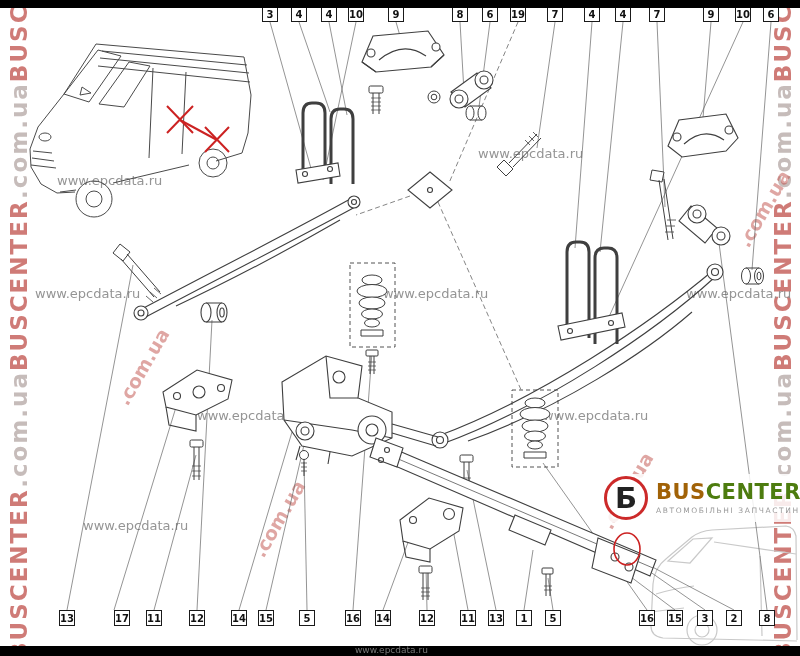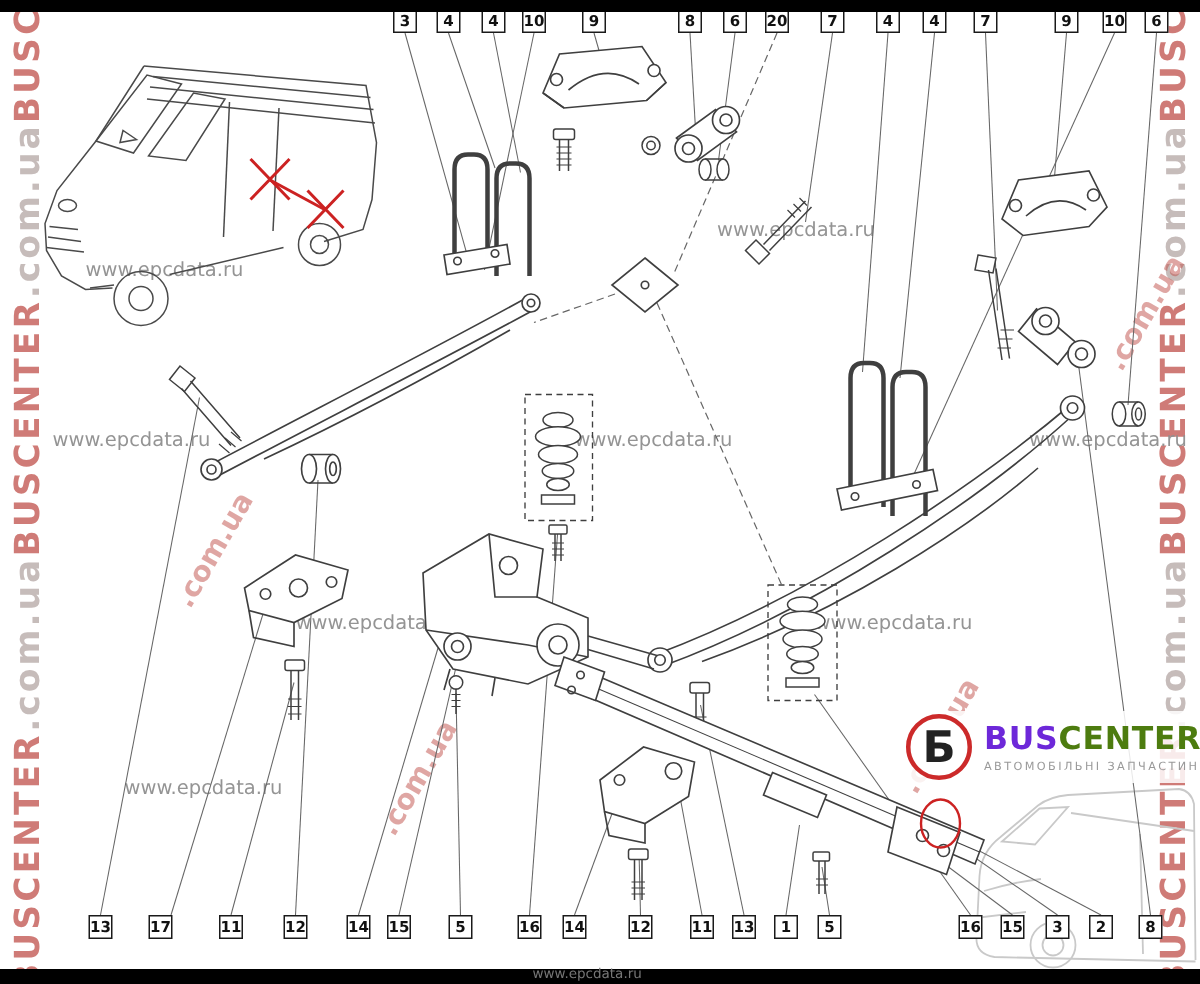--- a/index.html
+++ b/index.html
@@ -20,21 +20,21 @@
   .wm-epc { position:absolute; color:#8f8f8f; font-size:13px; opacity:0.95; white-space:nowrap; }
   svg.diagram { position:absolute; left:0; top:0; z-index:3; }
   #callout-layer { position:absolute; inset:0; z-index:5; }
   .callout { position:absolute; width:16px; height:16px; border:1px solid #1a1a1a; background:#fff;
              font-size:10px; font-weight:bold; color:#111; display:flex; align-items:center; justify-content:center; }
   .logo { position:absolute; left:600px; top:474px; z-index:4; display:flex; align-items:center; gap:8px; background:rgba(255,255,255,0.85); padding:2px 4px; }
   .logo-mark { width:44px; height:44px; border:3px solid #cc2a2a; border-radius:50%;
                display:flex; align-items:center; justify-content:center;
                font-weight:bold; font-size:29px; color:#222; background:#fff; }
   .logo-brand { font-size:21px; font-weight:bold; letter-spacing:0.5px; line-height:1; }
-  .brand-dark { color:#6d28d9; }
+  .brand-dark { color:#a16207; }
   .brand-red { color:#4d7c0f; }
   .logo-tagline { font-size:7.5px; color:#999; letter-spacing:1.6px; margin-top:3px; white-space:nowrap; }
 </style>
 </head>
 <body>
 
 <div class="canvas">
 
   <div class="bar top"></div>
 
@@ -351,30 +351,30 @@
   </svg>
 
   <div id="callout-layer">
       <div class="callout" style="left: 262px; top: 6px;">3</div>
       <div class="callout" style="left: 291px; top: 6px;">4</div>
       <div class="callout" style="left: 321px; top: 6px;">4</div>
       <div class="callout" style="left: 348px; top: 6px;">10</div>
       <div class="callout" style="left: 388px; top: 6px;">9</div>
       <div class="callout" style="left: 452px; top: 6px;">8</div>
       <div class="callout" style="left: 482px; top: 6px;">6</div>
-      <div class="callout" style="left: 510px; top: 6px;">20</div>
+      <div class="callout" style="left: 510px; top: 6px;">19</div>
       <div class="callout" style="left: 547px; top: 6px;">7</div>
       <div class="callout" style="left: 584px; top: 6px;">4</div>
       <div class="callout" style="left: 615px; top: 6px;">4</div>
       <div class="callout" style="left: 649px; top: 6px;">7</div>
       <div class="callout" style="left: 703px; top: 6px;">9</div>
       <div class="callout" style="left: 735px; top: 6px;">10</div>
       <div class="callout" style="left: 763px; top: 6px;">6</div>
       <div class="callout" style="left: 59px; top: 610px;">13</div>
-      <div class="callout" style="left: 99px; top: 610px;">17</div>
+      <div class="callout" style="left: 114px; top: 610px;">17</div>
       <div class="callout" style="left: 146px; top: 610px;">11</div>
       <div class="callout" style="left: 189px; top: 610px;">12</div>
       <div class="callout" style="left: 231px; top: 610px;">14</div>
       <div class="callout" style="left: 258px; top: 610px;">15</div>
       <div class="callout" style="left: 299px; top: 610px;">5</div>
       <div class="callout" style="left: 345px; top: 610px;">16</div>
       <div class="callout" style="left: 375px; top: 610px;">14</div>
       <div class="callout" style="left: 419px; top: 610px;">12</div>
       <div class="callout" style="left: 460px; top: 610px;">11</div>
       <div class="callout" style="left: 488px; top: 610px;">13</div>

